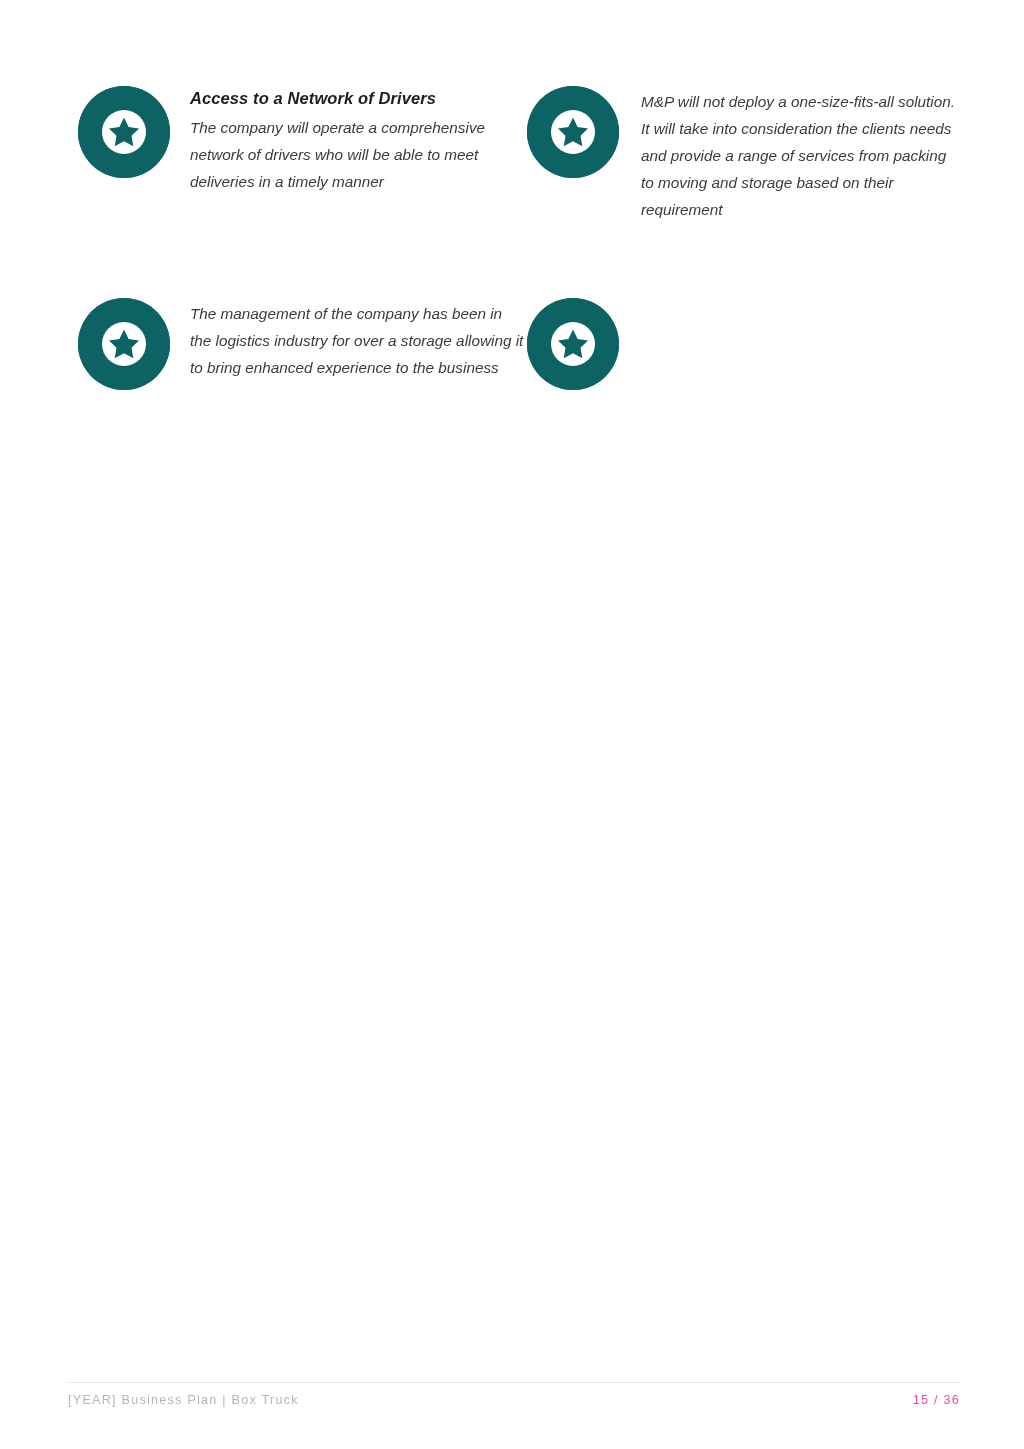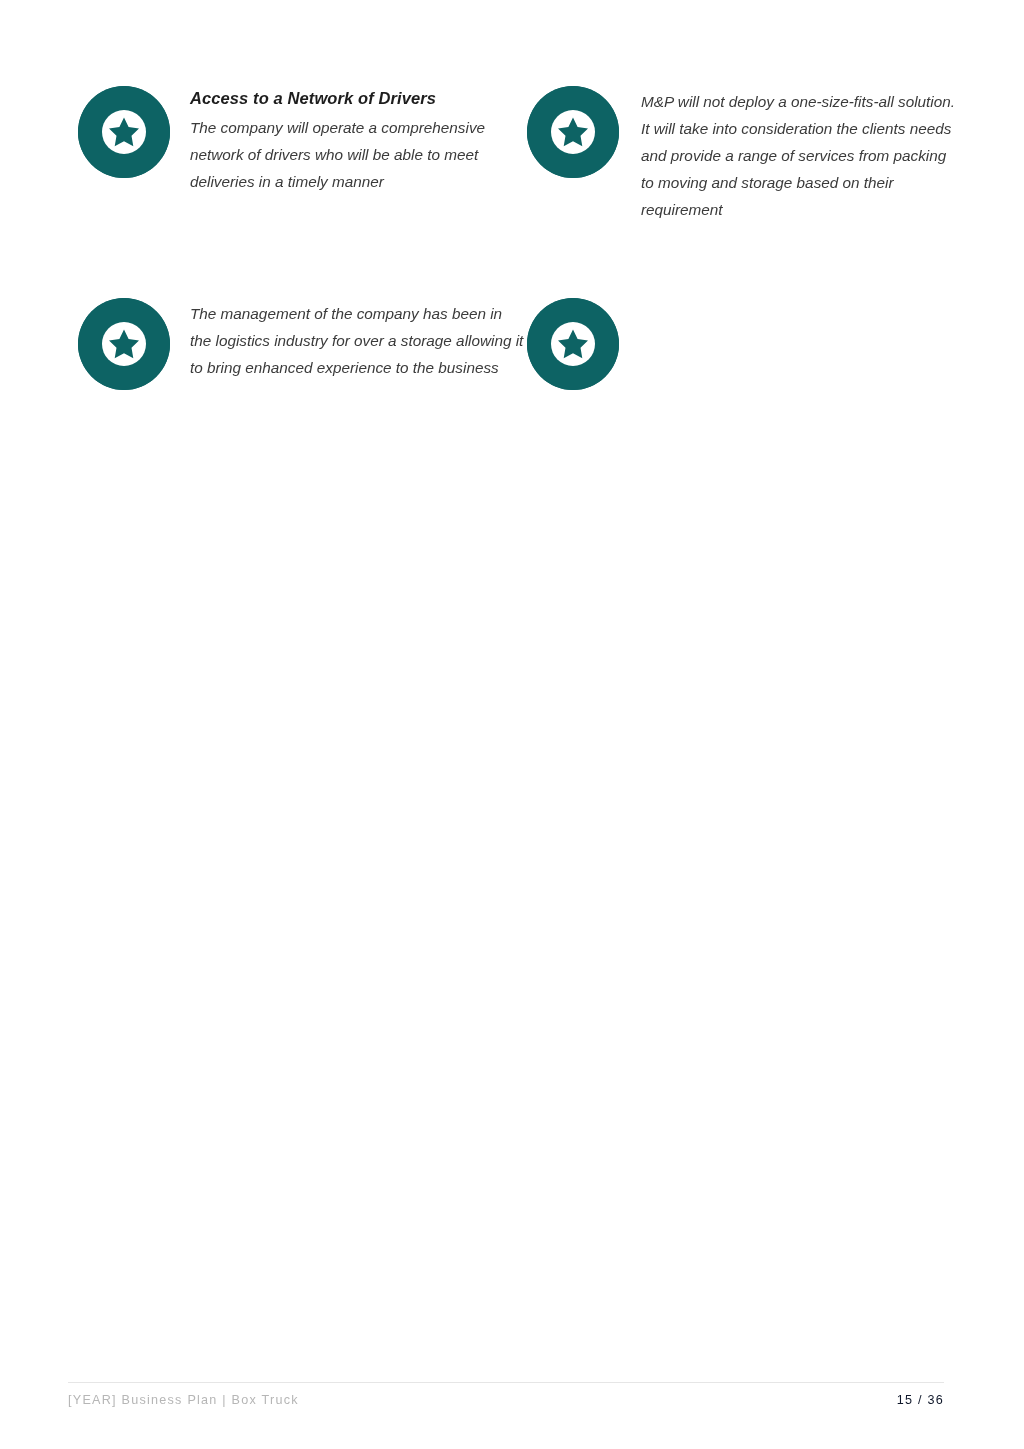--- a/index.html
+++ b/index.html
@@ -77,21 +77,21 @@
     margin: 0;
   }
 
   
   .col-right .feature-body { padding-left: 22px; }
 
   
   .footer {
     position: absolute;
     left: 68px;
-    right: 80px;
+    right: 64px;
     bottom: 27px;
     height: 40px;
   }
   .footer-rule {
     position: absolute;
     left: 0;
     right: 0;
     top: 0;
     height: 1px;
     background: #e6e6e6;
@@ -106,21 +106,21 @@
     justify-content: space-between;
   }
   .footer-left {
     font-size: 12.6px;
     color: #b6b6b6;
     letter-spacing: 1.25px;
     white-space: nowrap;
   }
   .footer-right {
     font-size: 12.6px;
-    color: #0f172a;
+    color: #ec4899;
     letter-spacing: 1.25px;
     white-space: nowrap;
   }
 </style>
 </head>
 <body>
 
 <div class="page">
 
   <div class="feature-grid">

